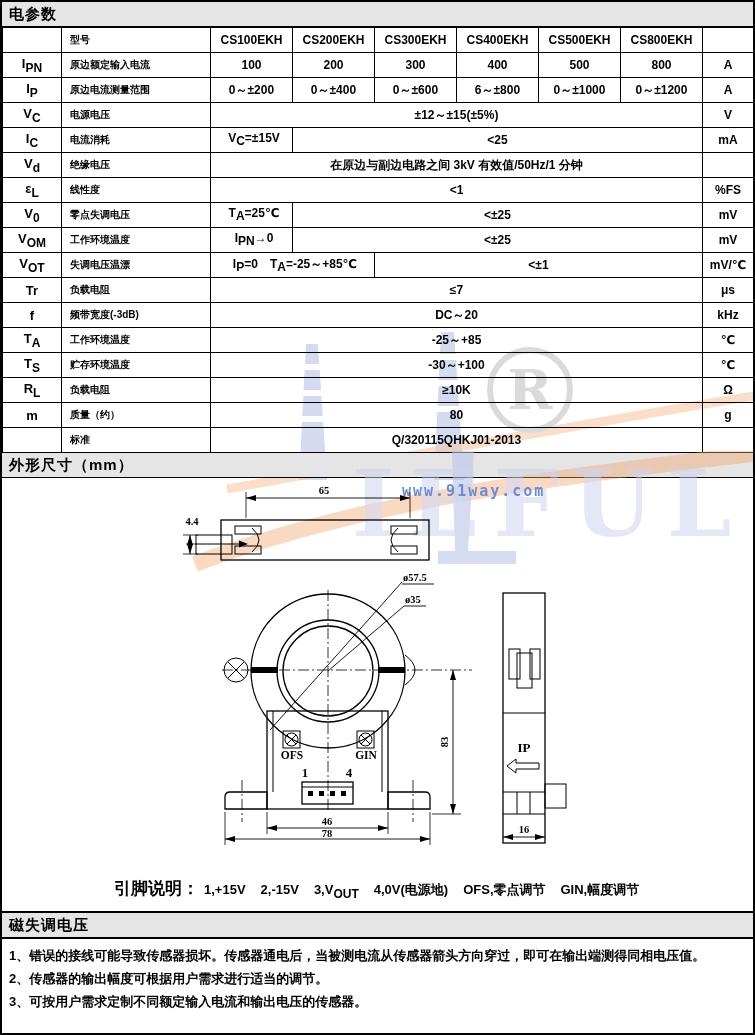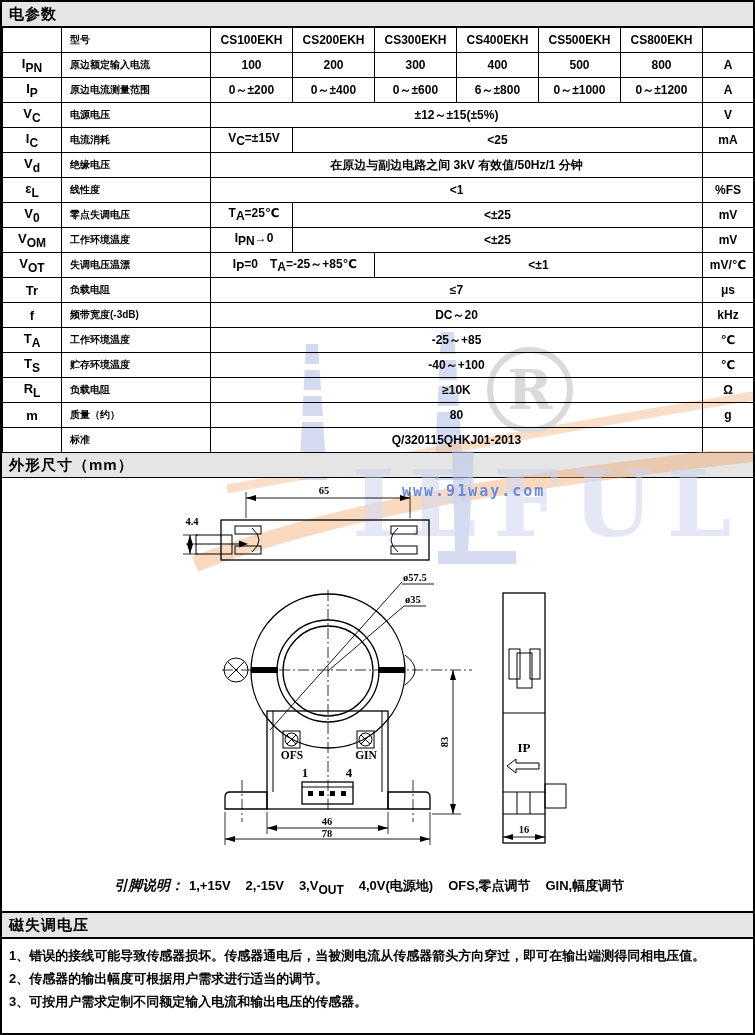--- a/index.html
+++ b/index.html
@@ -25,21 +25,21 @@
   .dwg .thin{stroke:#000;stroke-width:0.9;}
   .dwg .dim{stroke:#000;stroke-width:0.9;}
   .dwg .ext{stroke:#000;stroke-width:0.8;}
   .dwg .cl{stroke:#000;stroke-width:0.8;stroke-dasharray:11 3 2 3;}
   .dwg text{fill:#000;}
   .dwg .dt{font:bold 10.5px "Liberation Serif",serif;}
   .dwg .lab{font:bold 11.5px "Liberation Serif",serif;}
   .dwg .pin{font:bold 13px "Liberation Serif",serif;}
   .pin-note{position:absolute;left:112px;top:399px;font-weight:bold;font-size:13px;white-space:nowrap;z-index:2;}
   .pin-note span.item{margin-right:15px;}
-  .pin-note .lbl{margin-right:5px;font-size:14px;font-style:italic;}
+  .pin-note .lbl{margin-right:5px;font-size:17px;}
   .notes{padding:5px 0 0 7px;font-weight:bold;font-size:13px;line-height:23px;white-space:nowrap;}
   .notes p{margin:0;}
 </style>
 </head>
 <body>
 
 <div class="page">
 
   <svg class="wm-back" width="755" height="1035">
     <g opacity="0.6">
@@ -171,21 +171,21 @@
           </tr>
           <tr>
             <td class="sym"><span>T</span><sub>A</sub></td>
             <td class="pname">工作环境温度</td>
             <td colspan="6">-25～+85</td>
             <td class="unit">℃</td>
           </tr>
           <tr>
             <td class="sym"><span>T</span><sub>S</sub></td>
             <td class="pname">贮存环境温度</td>
-            <td colspan="6">-40～+100</td>
+            <td colspan="6">-30～+100</td>
             <td class="unit">℃</td>
           </tr>
           <tr>
             <td class="sym"><span>R</span><sub>L</sub></td>
             <td class="pname">负载电阻</td>
             <td colspan="6">≥10K</td>
             <td class="unit">Ω</td>
           </tr>
           <tr>
             <td class="sym"><span>m</span></td>

